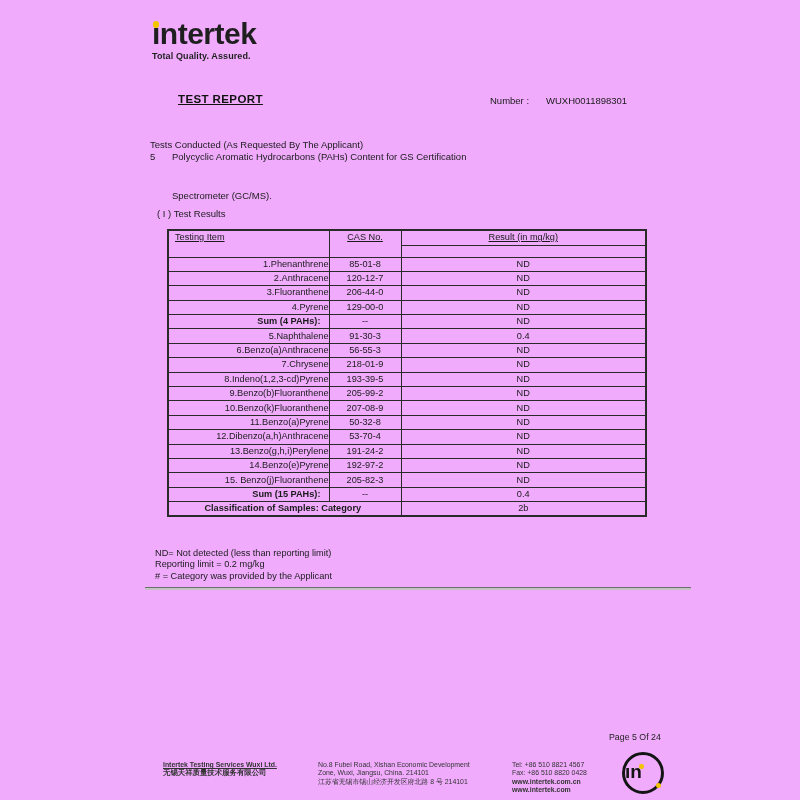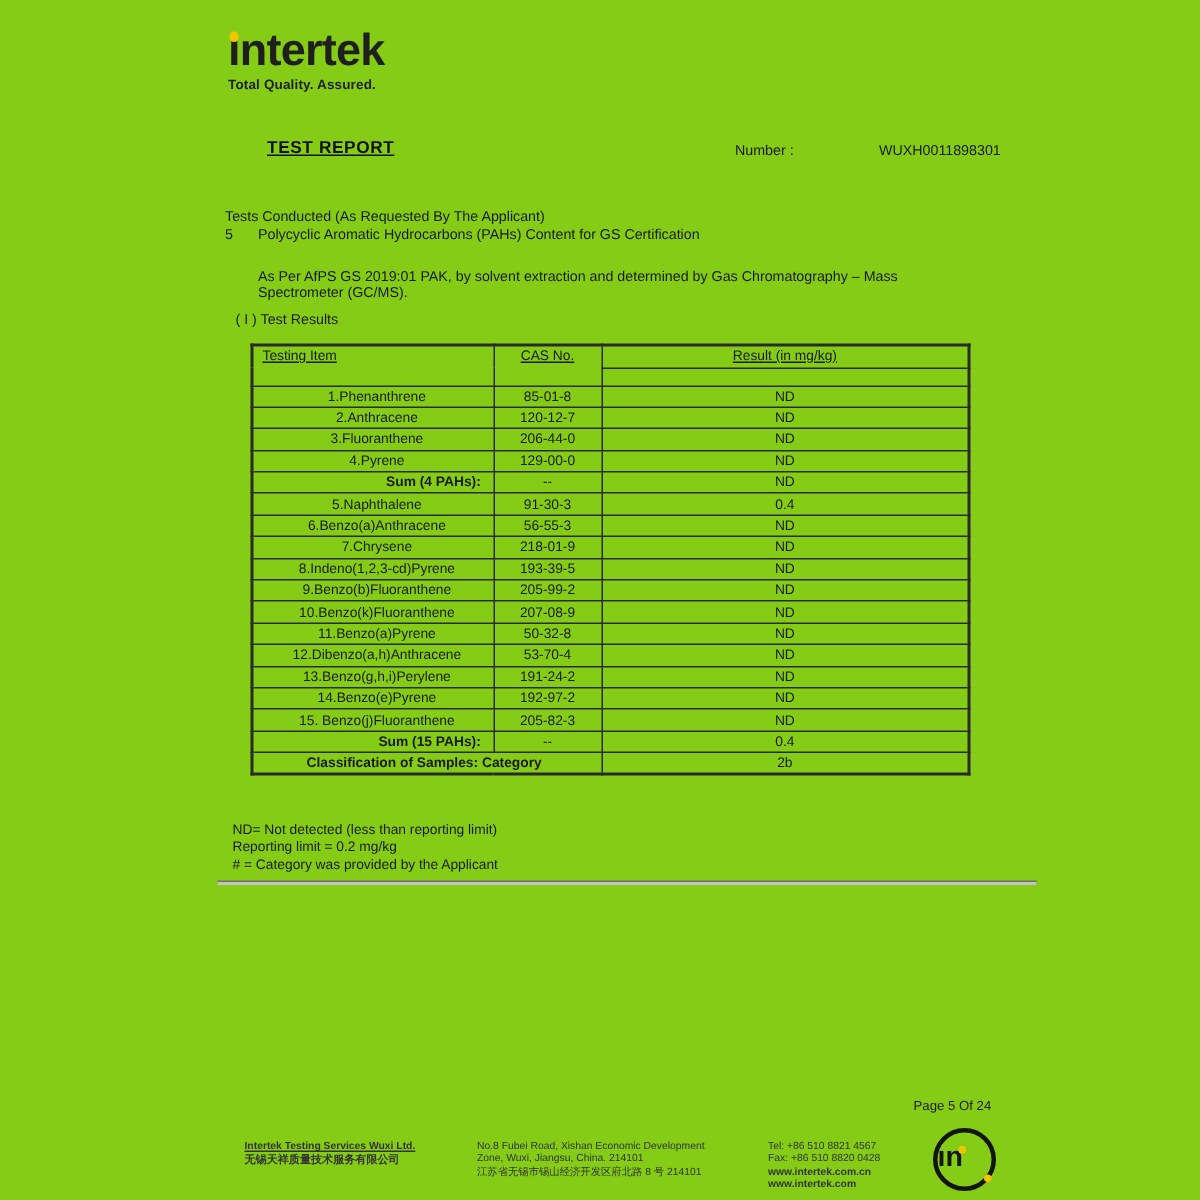--- a/index.html
+++ b/index.html
@@ -1,49 +1,49 @@
 <!DOCTYPE html>
 <html><head>
 <meta charset="utf-8">
 <style>
   * { margin:0; padding:0; box-sizing:border-box; }
   html,body { width:800px; height:800px; }
   body { font-family:"Liberation Sans", sans-serif; background:#ffffff; color:#1a1a1a; position:relative; overflow:hidden; }
-  .page { position:absolute; left:0; top:0; width:800px; height:800px; background:#84cc16; }
+  .page { position:absolute; left:0; top:0; width:800px; height:800px; background:#f0abfc; }
 
   
   .logo { position:absolute; left:152px; top:18px; }
   .brand { font-size:30px; font-weight:bold; letter-spacing:-0.5px; color:#1f1f1f; line-height:32px; position:relative; display:inline-block; }
   .brand-tittle { position:absolute; width:6.5px; height:6.5px; border-radius:50%; left:0.5px; top:3px; }
   .tagline { font-size:9px; font-weight:bold; color:#1f1f1f; margin-top:1px; letter-spacing:0.1px; }
 
   
   .report-title { position:absolute; left:178px; top:93px; font-size:11.5px; font-weight:bold; text-decoration:underline; letter-spacing:0.4px; color:#111; }
   .number-label { position:absolute; left:490px; top:95px; font-size:9.5px; }
-  .number-value { position:absolute; left:546px; top:95px; font-size:9.5px;margin-left:40px; }
+  .number-value { position:absolute; left:546px; top:95px; font-size:9.5px; }
 
   
   .intro { font-size:9.5px; color:#1a1a1a; }
   .line-tests    { position:absolute; left:150px; top:139px; }
   .line-secno    { position:absolute; left:150px; top:151px; }
   .line-sectitle { position:absolute; left:172px; top:151px; }
   .line-method1  { position:absolute; left:172px; top:179px; }
   .line-method2  { position:absolute; left:172px; top:190px; }
   .line-results  { position:absolute; left:157px; top:208px; }
 
   
   .results-table { position:absolute; left:167px; top:229px; width:478px; border-collapse:collapse; table-layout:fixed; border:2px solid #2a2a2a; }
   .results-table th, .results-table td { border:1px solid #2a2a2a; font-size:9.2px; font-weight:normal; overflow:hidden; white-space:nowrap; }
   .col-item { width:161px; } .col-cas { width:72px; } .col-result { width:245px; }
   .hdr { vertical-align:top; text-align:center; padding-top:1px; }
   .hdr span { text-decoration:underline; }
   .hdr-item { text-align:left; padding-left:6px; }
   .hdr-row1 { height:15px; } .hdr-row2 { height:12px; }
   .results-table tbody td { height:14.4px; line-height:11px; }
-  .item-cell { text-align:center; padding-left:5px; }
+  .item-cell { text-align:right; padding-left:5px; }
   .cas-cell, .result-cell { text-align:center; }
   tr.sum .item-cell { text-align:right; font-weight:bold; padding-right:8px; }
   td.merged { text-align:center; font-weight:bold; padding-right:4px; }
 
   
   .footnotes { position:absolute; left:155px; top:548px; font-size:9.2px; line-height:11.4px; }
 
   
   .thick-rule { position:absolute; left:145px; top:587px; width:546px; height:3px; background:#6d6d6d; border-bottom:2px solid #c3c3c3; }
 
@@ -77,21 +77,20 @@
     <div class="tagline">Total Quality. Assured.</div>
   </div>
 
   <div class="report-title">TEST REPORT</div>
   <div class="number-label intro">Number :</div>
   <div class="number-value intro">WUXH0011898301</div>
 
   <div class="intro line-tests">Tests Conducted (As Requested By The Applicant)</div>
   <div class="intro line-secno">5</div>
   <div class="intro line-sectitle">Polycyclic Aromatic Hydrocarbons (PAHs) Content for GS Certification</div>
-  <div class="intro line-method1">As Per AfPS GS 2019:01 PAK, by solvent extraction and determined by Gas Chromatography – Mass</div>
   <div class="intro line-method2">Spectrometer (GC/MS).</div>
   <div class="intro line-results">( I ) Test Results</div>
 
   <table class="results-table">
     <colgroup>
         <col class="col-item">
         <col class="col-cas">
         <col class="col-result">
       </colgroup>
     <thead>

